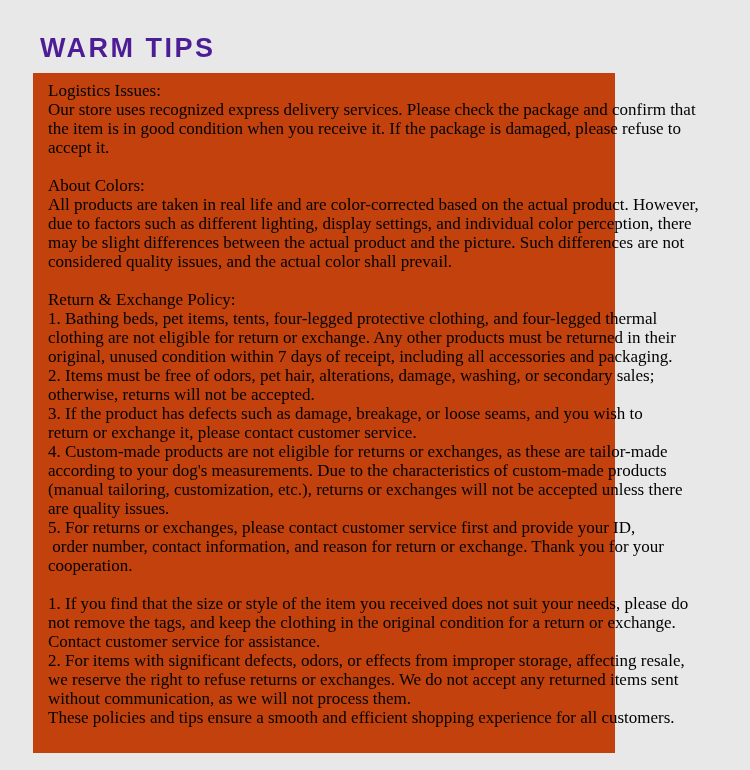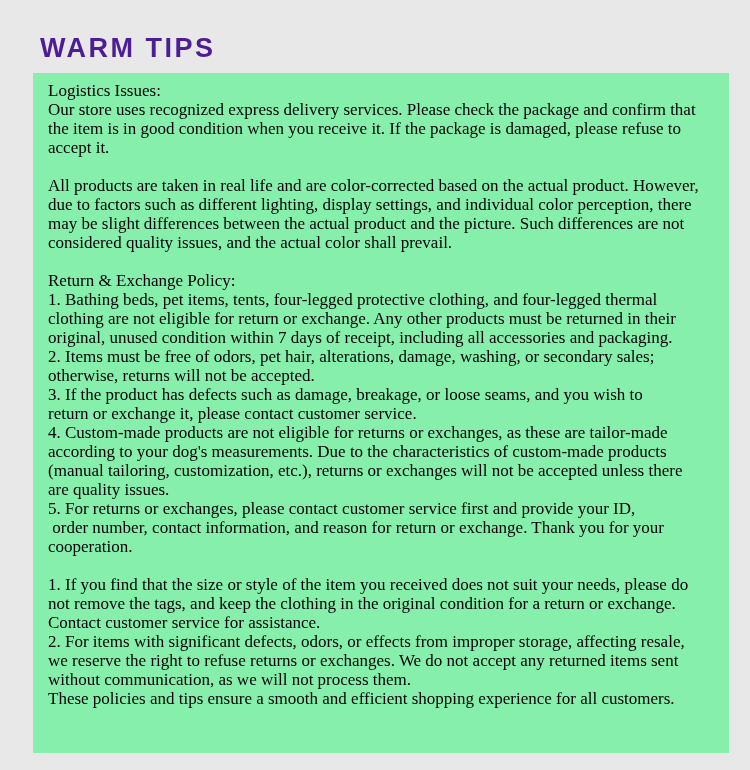--- a/index.html
+++ b/index.html
@@ -14,23 +14,23 @@
     margin: 34px 0 0 40px;
     font-family: "Liberation Sans", "DejaVu Sans", sans-serif;
     font-size: 27px;
     font-weight: 700;
     letter-spacing: 2.5px;
     line-height: 1.1;
     color: #4c1d95;
   }
   .tips-panel {
     box-sizing: border-box;
-    width: 696px;
+    width: 582px;
     margin: 9px 7px 0 33px;
-    background: #86efac;
+    background: #c2410c;
     padding: 8px 10px 7px 15px;
     min-height: 680px;
   }
   .tips-text {
     width: 657px;
     font-size: 17px;
     line-height: 19px;
     color: #000000;
   }
   .tips-section { margin: 0 0 19px 0; }
@@ -45,20 +45,21 @@
 
 <div class="tips-panel">
   <div class="tips-text">
 
     <div class="tips-section">
       <div class="section-title">Logistics Issues:</div>
       <div class="section-body">Our store uses recognized express delivery services. Please check the package and confirm that the item is in good condition when you receive it. If the package is damaged, please refuse to accept it.</div>
     </div>
 
     <div class="tips-section">
+      <div class="section-title">About Colors:</div>
       <div class="section-body">All products are taken in real life and are color-corrected based on the actual product. However, due to factors such as different lighting, display settings, and individual color perception, there may be slight differences between the actual product and the picture. Such differences are not considered quality issues, and the actual color shall prevail.</div>
     </div>
 
     <div class="tips-section">
       <div class="section-title">Return &amp; Exchange Policy:</div>
       <div class="section-body">1. Bathing beds, pet items, tents, four-legged protective clothing, and four-legged thermal clothing are not eligible for return or exchange. Any other products must be returned in their original, unused condition within 7 days of receipt, including all accessories and packaging.
 2. Items must be free of odors, pet hair, alterations, damage, washing, or secondary sales; otherwise, returns will not be accepted.
 3. If the product has defects such as damage, breakage, or loose seams, and you wish to
 return or exchange it, please contact customer service.
 4. Custom-made products are not eligible for returns or exchanges, as these are tailor-made according to your dog's measurements. Due to the characteristics of custom-made products (manual tailoring, customization, etc.), returns or exchanges will not be accepted unless there are quality issues.

